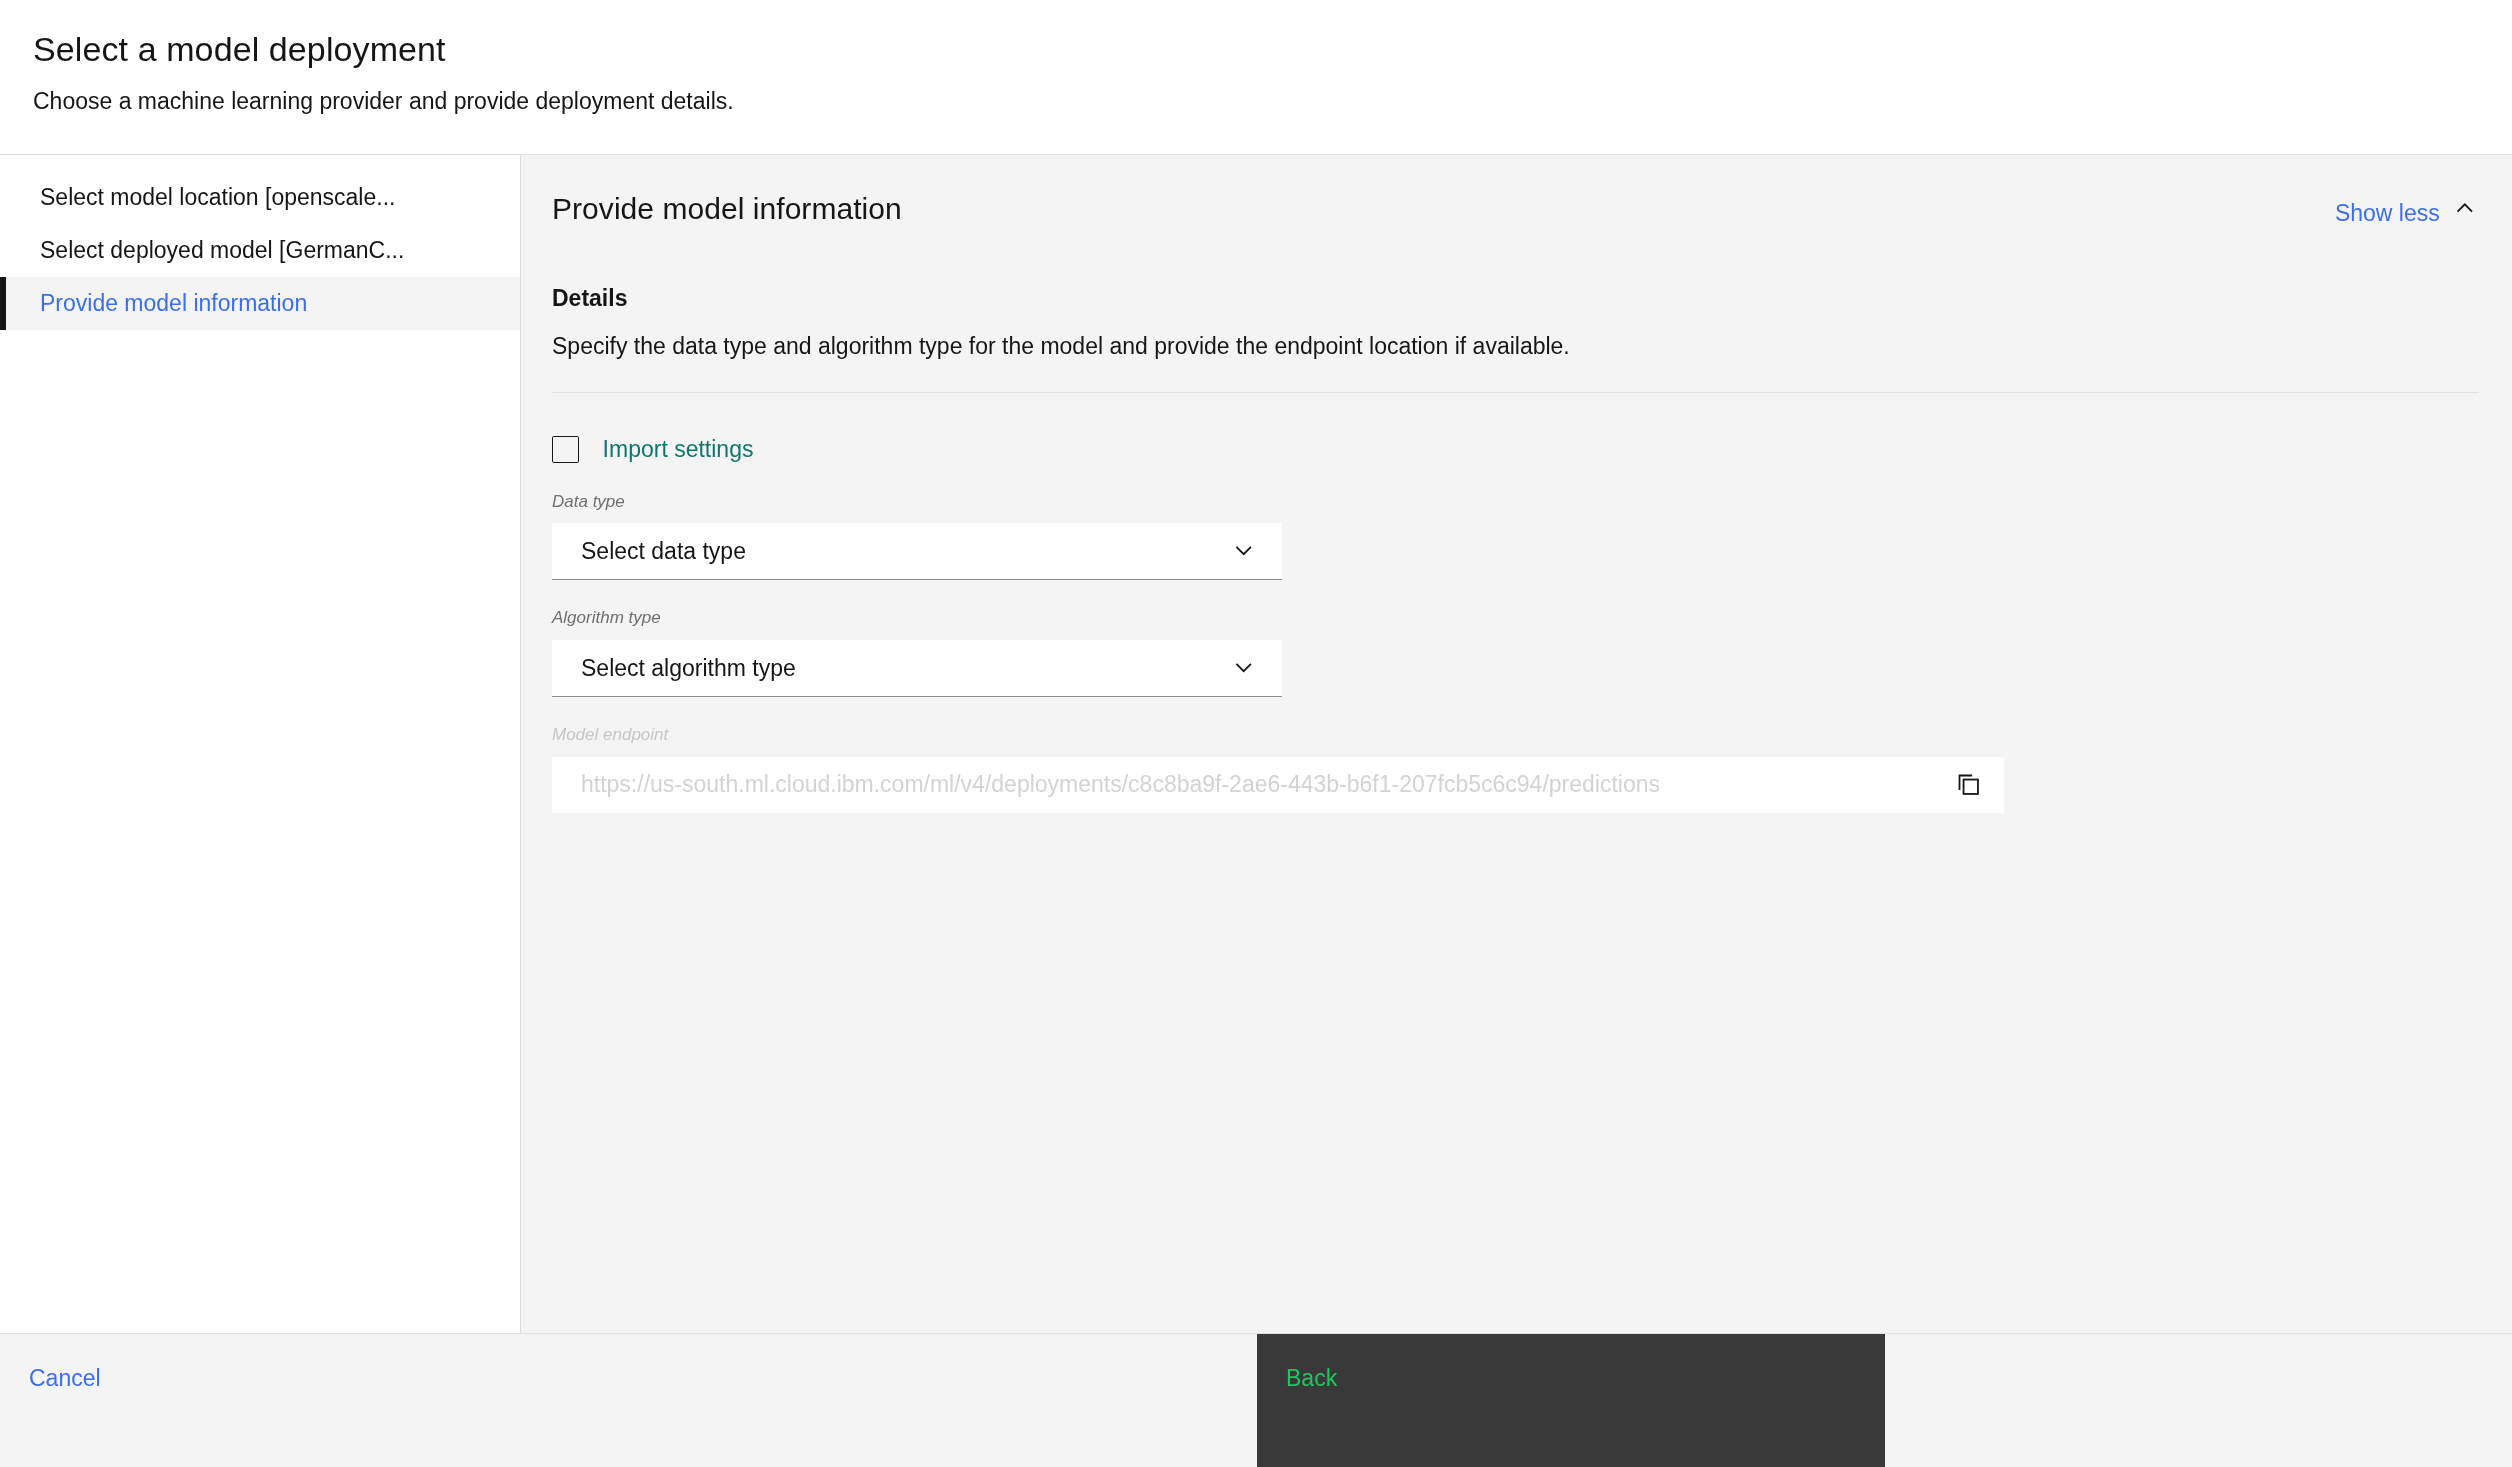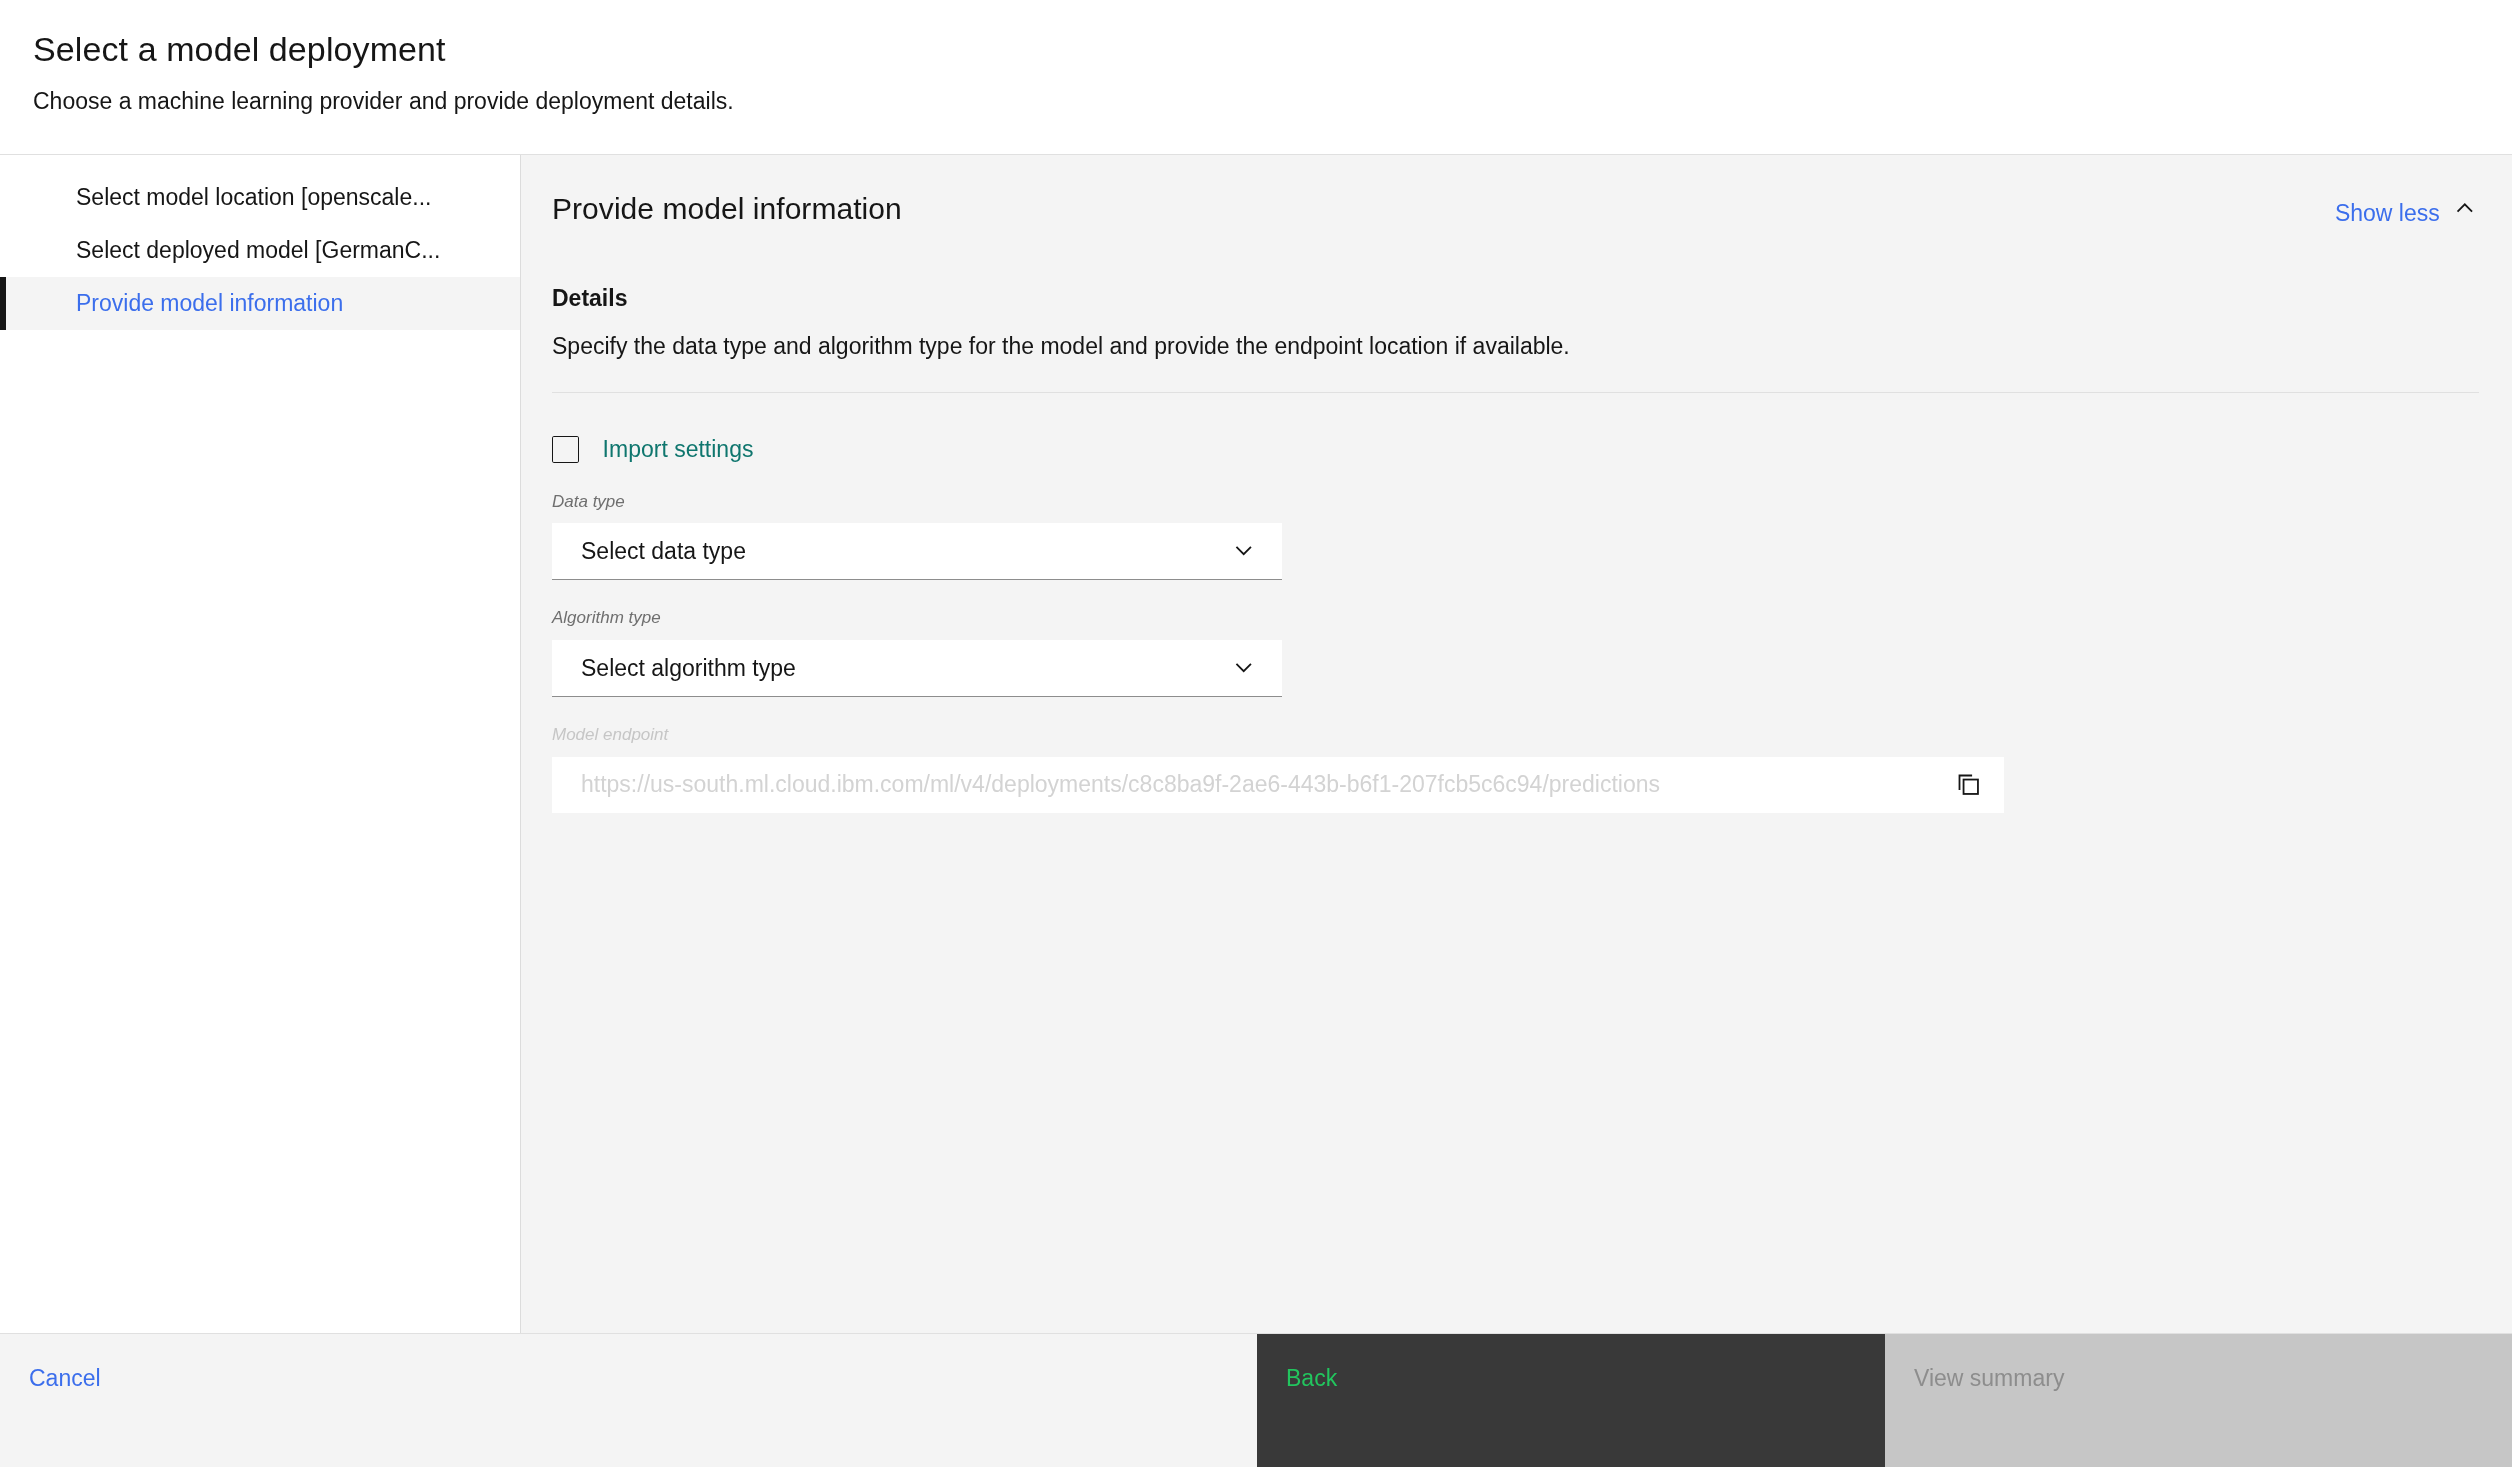--- a/index.html
+++ b/index.html
@@ -59,21 +59,21 @@
     width: 521px;
     background: #ffffff;
     border-right: 0.9px solid #dcdcdc;
     padding-top: 16.4px;
   }
   .side-item {
     position: relative;
     height: 53px;
     display: flex;
     align-items: center;
-    padding-left: 76px;
+    padding-left: 40px;
     font-size: 23px;
     line-height: 31px;
     color: #161616;
     white-space: nowrap;
     overflow: hidden;
     cursor: pointer;
     background: transparent;
   }
   .side-item.active {
     background: #f4f4f4;
@@ -356,17 +356,16 @@
           </span>
         </div>
       </div>
 
     </div>
   </div>
 
   <div class="footer">
     <button class="btn btn-cancel">Cancel</button>
     <button class="btn btn-back">Back</button>
-    <button class="btn btn-summary">View summary</button>
   </div>
 
 </div>
 
 
 </body></html>

